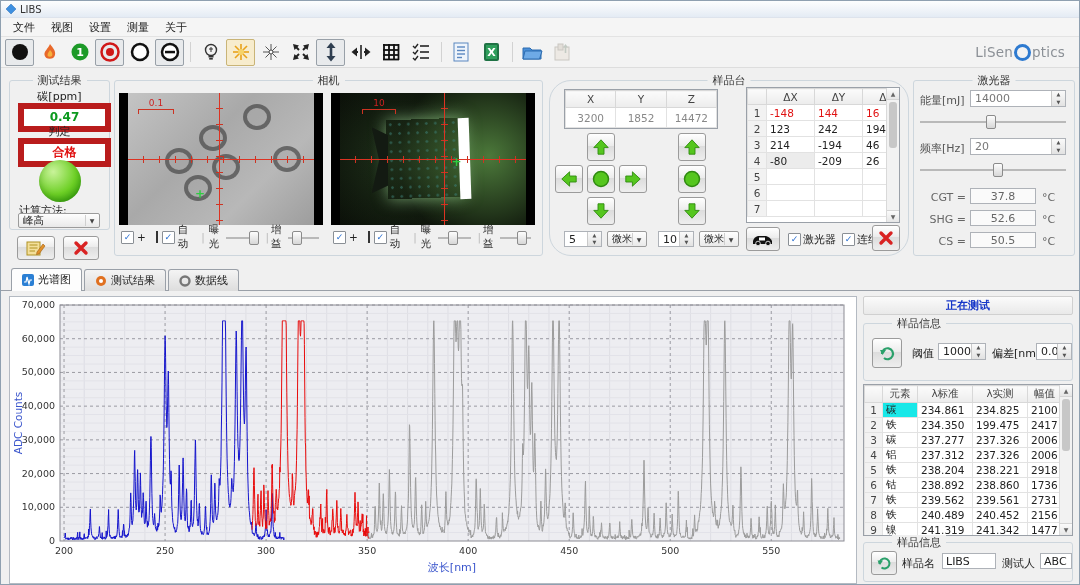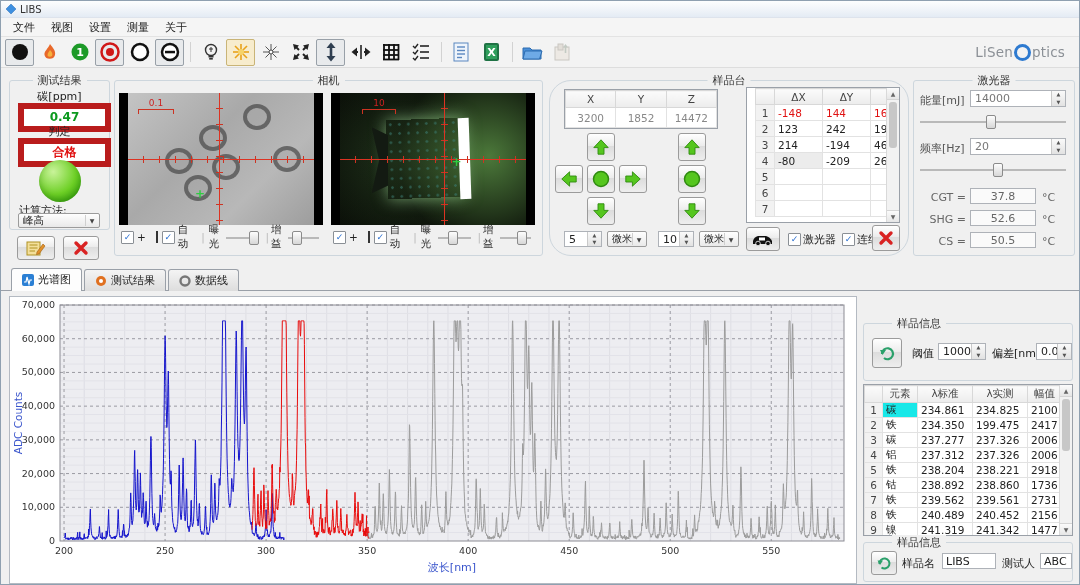--- a/index.html
+++ b/index.html
@@ -448,21 +448,21 @@
             <i>▲</i>
             <i>▼</i>
           </span>
         </div>
       <div class="selectbox" style="position:absolute;left:149px;top:150px;width:40px;height:16px;font-size:10px;">
           <span>微米</span>
           <span class="dd">▼</span>
         </div>
 
       <div class="tblwrap" style="left:196px;top:6px;width:152px;height:134px;">
-        <table class="grid" id="delta-table" style="width:164px;margin-left:8px;">
+        <table class="grid" id="delta-table" style="width:164px;">
             <tbody>
               <tr>
                 <th class="rownum" style="width:16px;height:13px;"></th>
                 <th>ΔX</th>
                 <th>ΔY</th>
                 <th>ΔZ</th>
               </tr>
               <tr>
                 <td class="rownum">1</td>
                 <td class="redcell " style="height:15px;">-148</td>
@@ -682,20 +682,21 @@
           <text x="45" y="11" font-size="9.5" fill="#333" text-anchor="end">70,000</text>
           <polyline fill="none" stroke="#1515cc" stroke-width="1" points="54.0,240.3 54.3,240.9 54.6,240.5 55.0,238.8 55.3,236.0 55.6,240.4 55.9,242.3 56.2,241.4 56.5,240.9 56.8,241.5 57.1,242.0 57.4,240.8 57.7,242.3 58.0,241.9 58.3,242.9 58.6,240.8 58.9,241.7 59.2,242.6 59.5,241.9 59.8,242.0 60.1,241.1 60.4,240.7 60.7,242.2 61.0,240.4 61.3,241.5 61.6,240.7 61.9,240.1 62.2,241.4 62.5,243.0 62.8,241.1 63.1,240.8 63.4,240.3 63.7,242.6 64.0,241.5 64.3,241.3 64.6,242.6 65.0,242.6 65.3,240.9 65.6,241.2 65.9,242.6 66.2,242.1 66.5,242.1 66.8,240.3 67.1,241.3 67.4,237.6 67.7,235.3 68.0,242.9 68.3,240.8 68.6,241.3 68.9,240.2 69.2,241.2 69.5,240.2 69.8,234.9 70.1,242.5 70.4,241.8 70.7,240.2 71.0,241.7 71.3,240.9 71.6,242.4 71.9,241.7 72.2,242.4 72.5,241.5 72.8,242.7 73.1,241.7 73.4,241.1 73.7,242.2 74.0,237.8 74.3,236.7 74.7,241.7 75.0,241.7 75.3,240.5 75.6,241.4 75.9,241.0 76.2,240.5 76.5,241.2 76.8,241.1 77.1,240.6 77.4,239.9 77.7,241.6 78.0,239.0 78.3,240.1 78.6,232.0 78.9,238.0 79.2,235.3 79.5,228.4 79.8,225.4 80.1,215.8 80.3,212.9 80.4,212.0 80.7,224.1 81.0,230.8 81.3,234.1 81.6,236.8 81.9,238.1 82.2,238.7 82.5,238.9 82.8,240.2 83.1,239.6 83.4,241.1 83.7,241.2 84.0,239.9 84.4,241.7 84.7,242.5 85.0,242.3 85.3,241.1 85.6,242.4 85.9,240.4 86.2,240.0 86.5,239.7 86.8,241.5 87.1,241.8 87.4,240.5 87.7,240.0 88.0,239.3 88.3,239.5 88.6,238.0 88.9,236.7 89.2,232.7 89.4,229.5 89.5,229.7 89.8,235.1 90.1,236.5 90.4,240.9 90.7,239.8 91.0,240.3 91.3,240.4 91.6,241.7 91.9,239.7 92.2,235.6 92.5,242.3 92.8,241.0 93.1,241.7 93.4,241.4 93.7,240.3 94.0,240.6 94.4,239.9 94.7,241.4 95.0,240.6 95.3,242.3 95.6,241.4 95.9,241.7 96.2,233.9 96.5,240.5 96.8,240.0 97.1,238.8 97.4,237.9 97.7,232.1 98.0,228.7 98.3,219.1 98.5,217.0 98.6,212.5 98.9,225.1 99.2,232.1 99.5,236.3 99.8,239.4 100.1,238.3 100.4,238.7 100.7,239.7 101.0,241.3 101.3,241.2 101.6,240.1 101.9,241.1 102.2,241.8 102.5,240.4 102.8,240.9 103.1,240.3 103.4,239.8 103.7,241.2 104.1,240.9 104.4,239.3 104.7,241.7 105.0,239.8 105.3,241.8 105.6,239.3 105.9,240.2 106.2,238.6 106.5,239.6 106.8,238.6 107.1,236.0 107.4,232.3 107.7,225.9 108.0,217.9 108.2,212.5 108.3,213.8 108.6,222.6 108.9,230.9 109.2,234.6 109.5,238.4 109.8,240.0 110.1,240.5 110.4,240.3 110.7,239.5 111.0,240.0 111.3,238.8 111.6,239.2 111.9,240.8 112.2,239.5 112.5,233.6 112.8,238.7 113.1,235.6 113.4,229.0 113.6,227.1 113.8,228.1 114.1,233.5 114.4,233.5 114.7,239.2 115.0,237.8 115.3,237.9 115.6,239.5 115.9,240.6 116.2,240.2 116.5,238.3 116.8,238.5 117.1,239.8 117.4,238.1 117.7,236.9 118.0,238.6 118.3,238.1 118.6,235.6 118.9,234.0 119.2,231.1 119.5,230.9 119.8,225.9 120.1,217.8 120.4,205.6 120.7,195.9 120.7,195.9 121.0,202.5 121.3,214.1 121.6,223.5 121.9,226.7 122.2,227.7 122.5,224.2 122.8,224.4 123.1,218.4 123.4,211.6 123.8,197.9 124.1,181.2 124.4,160.0 124.6,154.6 124.7,153.4 125.0,173.0 125.3,184.6 125.6,203.7 125.9,210.0 126.2,212.9 126.5,210.6 126.8,206.0 127.1,191.9 127.4,176.6 127.6,172.6 127.7,174.0 128.0,185.5 128.3,202.3 128.6,213.8 128.9,215.2 129.2,214.9 129.5,211.0 129.8,202.8 130.1,187.5 130.4,175.9 130.4,175.9 130.7,188.6 131.0,203.9 131.3,212.6 131.6,220.4 131.9,217.5 132.2,214.8 132.5,215.4 132.8,208.7 133.1,196.0 133.2,195.7 133.5,200.7 133.8,212.3 134.1,220.1 134.4,225.9 134.7,226.8 135.0,226.2 135.3,225.0 135.6,216.0 135.9,206.1 136.1,204.2 136.2,205.6 136.5,214.9 136.8,222.6 137.1,225.7 137.4,230.2 137.7,224.3 138.0,228.2 138.3,228.4 138.6,225.3 138.9,224.2 139.2,218.5 139.5,210.1 139.8,200.4 140.1,181.7 140.4,163.8 140.7,144.2 140.9,139.5 141.0,139.5 141.3,150.3 141.6,178.0 141.9,196.3 142.2,207.6 142.5,218.3 142.8,221.6 143.2,225.8 143.5,227.8 143.8,227.7 144.1,223.9 144.4,219.9 144.6,216.5 144.7,218.5 145.0,222.5 145.3,229.4 145.6,231.3 145.9,231.0 146.2,233.1 146.5,232.3 146.8,234.3 147.1,229.2 147.4,232.1 147.7,232.8 148.0,226.1 148.3,230.1 148.6,227.3 148.9,228.5 149.2,225.2 149.5,220.0 149.8,211.3 150.1,197.9 150.2,198.7 150.4,199.9 150.7,208.0 151.0,214.3 151.3,215.3 151.6,209.7 151.9,209.7 152.2,202.9 152.5,197.3 152.8,188.3 153.2,178.1 153.5,161.8 153.8,141.9 154.1,116.8 154.4,87.5 154.7,58.5 155.0,41.7 155.1,38.8 155.3,43.5 155.6,60.8 155.9,86.7 156.2,108.5 156.5,117.9 156.8,130.6 157.1,127.4 157.4,117.1 157.7,99.7 158.0,81.6 158.3,74.0 158.3,74.0 158.6,87.4 158.9,115.4 159.2,140.8 159.5,162.3 159.8,176.6 160.1,184.9 160.4,187.2 160.7,181.7 161.0,173.8 161.1,175.0 161.3,176.4 161.6,199.2 161.9,210.7 162.2,214.7 162.5,220.4 162.9,225.4 163.2,226.4 163.5,228.1 163.8,230.4 164.1,230.4 164.4,232.1 164.7,230.3 165.0,233.1 165.3,235.4 165.6,233.5 165.9,234.3 166.2,234.9 166.5,233.4 166.8,232.1 167.1,229.7 167.4,227.4 167.7,226.4 168.0,219.8 168.3,211.0 168.6,197.6 168.9,179.6 169.2,168.0 169.2,168.0 169.5,180.0 169.8,196.0 170.1,210.2 170.4,217.0 170.7,220.3 171.0,222.7 171.3,222.3 171.6,217.3 171.9,212.8 172.2,200.9 172.6,185.2 172.9,166.7 173.1,160.9 173.2,164.4 173.5,177.6 173.8,198.9 174.1,209.2 174.4,219.2 174.7,219.5 175.0,223.8 175.3,223.7 175.6,220.1 175.9,212.7 176.2,200.3 176.5,191.8 176.5,191.8 176.8,196.0 177.1,215.1 177.4,223.8 177.7,230.0 178.0,230.0 178.3,231.5 178.6,229.3 178.9,234.5 179.2,234.8 179.5,233.1 179.8,228.8 180.1,229.6 180.4,225.5 180.7,217.9 181.0,204.8 181.1,205.1 181.3,203.2 181.6,219.9 181.9,225.8 182.2,228.3 182.6,229.6 182.9,226.9 183.2,226.9 183.5,224.7 183.8,218.1 184.1,211.0 184.4,198.6 184.7,178.2 185.0,161.4 185.3,145.8 185.4,142.9 185.6,148.3 185.9,170.2 186.2,190.3 186.5,203.2 186.8,213.4 187.1,221.5 187.4,224.0 187.7,221.9 188.0,228.9 188.3,226.8 188.6,222.9 188.9,218.3 189.2,207.0 189.4,206.4 189.5,208.4 189.8,217.4 190.1,227.1 190.4,231.3 190.7,233.8 191.0,235.3 191.3,235.4 191.6,237.3 191.9,234.3 192.3,236.2 192.6,236.7 192.9,236.3 193.2,237.7 193.5,236.9 193.8,236.3 194.1,234.7 194.4,231.9 194.7,228.0 195.0,220.6 195.3,211.0 195.5,209.4 195.6,210.3 195.9,218.8 196.2,227.4 196.5,232.4 196.8,230.0 197.1,237.5 197.4,235.6 197.7,237.0 198.0,236.0 198.3,237.8 198.6,236.6 198.9,235.9 199.2,234.3 199.5,233.0 199.8,228.9 200.1,224.4 200.4,217.9 200.7,206.8 201.0,185.2 201.3,177.8 201.3,177.8 201.6,188.1 202.0,205.4 202.3,217.4 202.6,223.5 202.9,224.8 203.2,225.5 203.5,225.6 203.8,222.7 204.1,213.7 204.4,202.6 204.7,190.0 204.8,186.1 205.0,187.9 205.3,202.5 205.6,214.0 205.9,217.9 206.2,220.1 206.5,223.0 206.8,222.6 207.1,220.6 207.4,218.5 207.7,218.0 208.0,215.1 208.3,210.7 208.6,204.3 208.9,191.6 209.2,181.5 209.2,181.5 209.5,184.8 209.8,188.4 210.1,187.7 210.4,179.7 210.7,170.9 211.0,159.4 211.3,134.0 211.6,117.7 212.0,85.9 212.3,49.7 212.6,23.8 212.9,23.8 212.9,23.8 213.2,23.8 213.5,23.8 213.8,23.8 214.1,23.8 214.4,23.8 214.7,23.8 214.9,23.8 215.0,23.8 215.3,23.8 215.6,36.0 215.9,70.8 216.2,99.1 216.5,125.8 216.8,145.6 217.1,161.8 217.4,172.2 217.7,180.6 218.0,188.7 218.3,195.7 218.6,197.5 218.9,204.1 219.2,207.6 219.5,207.0 219.8,210.2 220.1,208.8 220.4,208.0 220.7,205.8 221.0,201.4 221.3,192.3 221.7,181.4 221.8,181.6 222.0,184.0 222.3,190.4 222.6,190.3 222.9,192.8 223.2,194.7 223.5,190.2 223.8,185.5 224.1,175.5 224.4,164.6 224.7,147.5 225.0,127.1 225.3,102.4 225.6,73.0 225.9,48.5 226.2,34.0 226.2,34.0 226.5,42.3 226.8,66.4 227.1,94.8 227.4,118.2 227.7,136.4 228.0,149.8 228.3,152.3 228.6,162.5 228.9,163.6 229.2,163.4 229.5,158.9 229.8,150.3 230.1,138.8 230.4,123.9 230.7,101.2 231.0,75.7 231.4,43.9 231.7,23.8 232.0,23.8 232.1,23.8 232.3,23.8 232.6,23.8 232.9,50.0 233.2,76.6 233.5,98.1 233.8,115.1 234.1,123.1 234.4,127.0 234.7,121.9 235.0,110.9 235.3,93.7 235.6,70.0 235.9,53.2 236.1,50.0 236.2,52.4 236.5,75.2 236.8,105.0 237.1,134.3 237.4,154.7 237.7,174.9 238.0,186.1 238.3,195.7 238.6,204.4 238.9,208.6 239.2,213.5 239.5,215.9 239.8,220.3 240.1,223.2 240.4,225.3 240.7,226.8 241.0,227.5 241.4,225.2 241.7,228.8 242.0,232.0 242.3,236.3 242.6,236.2 242.9,236.7 243.2,236.9 243.5,235.9 243.8,237.1 244.1,238.2 244.4,238.7 244.7,237.2 245.0,236.0 245.3,235.9 245.6,230.8 245.9,226.4 246.0,226.5 246.2,227.2 246.5,234.6 246.8,237.9 247.1,239.8 247.4,240.0 247.7,237.3 248.0,237.9 248.3,241.6 248.6,239.9 248.9,242.1 249.2,239.9 249.5,240.6 249.8,242.4 250.1,239.6 250.4,240.1 250.7,239.8 251.1,240.2 251.4,242.5 251.7,241.6 252.0,240.6 252.3,240.9 252.6,242.1 252.9,239.1 253.2,240.3 253.5,239.4 253.8,238.6 254.1,238.9 254.4,239.7 254.7,236.6 255.0,235.0 255.3,232.1 255.6,228.4 255.9,219.5 256.1,212.9 256.2,214.4 256.5,224.1 256.8,232.8 257.1,233.9 257.4,232.7 257.7,237.6 258.0,237.5 258.3,239.9 258.6,238.9 258.9,237.7 259.2,240.0 259.5,237.3 259.8,236.8 260.1,236.5 260.4,234.7 260.8,235.1 261.1,231.2 261.4,224.5 261.7,215.0 262.0,199.7 262.2,197.3 262.3,196.4 262.6,211.1 262.9,222.7 263.2,229.4 263.5,232.2 263.8,234.5 264.1,238.6 264.4,239.4 264.7,238.2 265.0,240.4 265.3,235.4 265.6,239.1 265.9,240.9 266.2,241.7 266.5,240.9 266.8,239.6 267.1,242.0 267.4,240.9 267.7,242.0 268.0,241.2 268.3,240.8 268.6,239.9 268.9,241.3 269.2,239.7 269.5,241.3 269.8,235.4 270.1,240.9 270.4,240.0 270.8,240.3 271.1,242.3 271.4,241.5 271.7,240.1 272.0,241.0 272.3,240.3 272.6,241.3 272.9,240.4 273.2,240.4 273.5,241.9 273.8,243.0 274.1,240.6"></polyline>
           <polyline fill="none" stroke="#e80c0c" stroke-width="1" points="242.0,232.7 242.3,228.6 242.6,223.4 242.9,217.5 243.2,207.3 243.5,188.5 243.8,173.4 244.0,170.7 244.1,171.8 244.4,188.3 244.7,202.4 245.0,212.9 245.3,223.6 245.6,224.1 245.9,228.5 246.2,227.7 246.5,227.8 246.8,227.8 247.1,226.8 247.4,220.3 247.7,203.3 248.0,197.2 248.0,197.2 248.3,212.6 248.6,217.7 248.9,227.7 249.2,224.6 249.5,226.5 249.8,229.3 250.1,219.2 250.4,213.4 250.7,200.9 251.1,193.7 251.1,193.7 251.4,207.3 251.7,217.0 252.0,221.6 252.3,225.6 252.6,229.5 252.9,221.7 253.2,221.7 253.5,212.8 253.8,187.9 254.1,193.3 254.1,193.7 254.4,205.6 254.7,212.5 255.0,220.2 255.3,224.3 255.6,231.7 255.9,223.8 256.2,227.4 256.5,229.0 256.8,231.5 257.1,222.5 257.4,209.5 257.7,209.1 258.0,193.6 258.1,201.7 258.3,204.2 258.6,213.3 258.9,218.4 259.2,228.2 259.5,224.1 259.8,224.4 260.1,224.9 260.4,221.6 260.8,224.1 261.1,216.7 261.4,205.3 261.7,191.9 262.0,168.3 262.2,171.1 262.3,167.2 262.6,187.4 262.9,198.9 263.2,209.1 263.5,212.8 263.8,216.4 264.1,214.1 264.4,225.4 264.7,220.7 265.0,223.7 265.3,207.8 265.6,205.6 265.9,198.9 266.2,192.3 266.2,192.3 266.5,196.2 266.8,201.9 267.1,212.1 267.4,210.6 267.7,212.9 268.0,209.8 268.3,206.7 268.6,201.6 268.9,201.5 269.2,193.1 269.5,191.5 269.8,170.2 270.1,175.1 270.4,162.0 270.8,149.0 271.1,136.4 271.4,112.3 271.7,81.0 272.0,50.3 272.3,23.8 272.6,23.8 272.9,23.8 272.9,23.8 273.2,23.8 273.5,23.8 273.8,23.8 274.1,23.8 274.4,23.8 274.7,23.8 275.0,23.8 275.3,23.8 275.5,23.8 275.6,23.8 275.9,23.8 276.2,28.1 276.5,65.8 276.8,95.2 277.1,118.2 277.4,139.7 277.7,153.5 278.0,170.0 278.3,180.5 278.6,185.2 278.9,190.9 279.2,196.3 279.5,199.9 279.8,200.5 280.1,204.4 280.5,206.3 280.8,208.4 281.1,208.1 281.4,205.4 281.7,201.8 282.0,195.0 282.3,176.5 282.4,182.1 282.6,179.8 282.9,191.4 283.2,203.5 283.5,203.7 283.8,208.2 284.1,205.1 284.4,198.5 284.7,196.8 285.0,193.1 285.3,193.1 285.6,188.3 285.9,184.4 286.2,175.2 286.5,163.4 286.8,147.1 287.1,132.5 287.4,109.5 287.7,75.1 288.0,43.9 288.3,23.8 288.6,23.8 288.8,23.8 288.9,23.8 289.2,23.8 289.5,23.8 289.8,23.8 290.2,36.8 290.5,39.2 290.8,34.3 291.1,23.8 291.4,23.8 291.7,23.8 292.0,23.8 292.1,23.8 292.3,23.8 292.6,23.8 292.9,23.8 293.2,23.8 293.5,23.8 293.8,23.8 294.1,26.3 294.1,26.3 294.4,47.4 294.7,85.0 295.0,120.3 295.3,145.2 295.6,149.0 295.9,173.0 296.2,180.3 296.5,193.0 296.8,194.2 297.1,202.5 297.4,206.1 297.7,201.5 298.0,202.2 298.3,192.6 298.5,197.2 298.6,193.5 298.9,207.8 299.2,198.9 299.5,221.5 299.8,220.5 300.2,221.9 300.5,224.5 300.8,225.2 301.1,227.6 301.4,223.8 301.7,225.6 302.0,218.1 302.3,217.8 302.6,211.5 302.6,211.5 302.9,211.9 303.2,226.7 303.5,229.1 303.8,232.6 304.1,229.8 304.4,237.6 304.7,234.0 305.0,237.2 305.3,235.0 305.6,234.4 305.9,235.8 306.2,240.3 306.5,236.8 306.8,235.3 307.1,240.2 307.4,234.9 307.7,238.3 308.0,235.6 308.3,234.9 308.6,237.6 308.9,235.3 309.2,230.7 309.5,229.5 309.9,220.6 310.2,221.6 310.5,214.1 310.7,208.4 310.8,207.0 311.1,220.0 311.4,222.9 311.7,234.8 312.0,233.1 312.3,232.9 312.6,221.5 312.9,236.1 313.2,236.1 313.5,232.4 313.8,232.5 314.1,232.6 314.4,236.0 314.7,236.0 315.0,234.0 315.3,220.2 315.6,225.9 315.9,225.2 316.2,213.9 316.5,196.7 316.7,197.0 316.8,192.4 317.1,207.3 317.4,222.1 317.7,228.0 318.0,231.7 318.3,235.3 318.6,230.8 318.9,236.7 319.2,234.1 319.6,230.3 319.9,234.8 320.2,238.1 320.5,236.7 320.8,233.8 321.1,233.7 321.4,233.8 321.7,234.4 322.0,223.1 322.3,223.2 322.6,212.5 322.8,211.8 322.9,213.9 323.2,218.4 323.5,230.6 323.8,233.8 324.1,236.2 324.4,234.6 324.7,230.5 325.0,235.4 325.3,231.0 325.6,228.7 325.9,226.9 326.2,220.9 326.5,212.9 326.8,203.4 326.8,203.5 327.1,210.6 327.4,225.4 327.7,230.6 328.0,229.1 328.3,235.0 328.6,235.3 328.9,236.1 329.2,236.3 329.6,233.9 329.9,233.7 330.2,225.8 330.5,220.6 330.8,211.5 330.9,216.0 331.1,218.0 331.4,223.5 331.7,233.8 332.0,232.7 332.3,236.0 332.6,235.4 332.9,234.0 333.2,232.9 333.5,237.1 333.8,236.7 334.1,237.6 334.4,236.4 334.7,238.1 335.0,236.4 335.3,238.8 335.6,233.9 335.9,234.0 336.2,230.9 336.5,226.3 336.8,218.2 336.9,217.4 337.1,223.8 337.4,230.8 337.7,230.8 338.0,231.4 338.3,233.9 338.6,237.7 338.9,235.6 339.3,234.6 339.6,236.2 339.9,236.1 340.2,233.3 340.5,233.2 340.8,233.1 341.1,239.0 341.4,237.8 341.7,239.2 342.0,236.8 342.3,238.5 342.6,232.4 342.9,235.7 343.2,235.9 343.5,233.4 343.8,230.4 344.1,224.7 344.4,216.8 344.7,205.5 345.0,195.3 345.0,195.3 345.3,205.5 345.6,215.3 345.9,222.2 346.2,228.2 346.5,226.8 346.8,227.2 347.1,228.8 347.4,220.1 347.7,215.2 348.0,204.9 348.0,204.9 348.3,211.0 348.6,226.3 349.0,225.8 349.3,234.4 349.6,233.7 349.9,233.1 350.2,223.5 350.5,234.2 350.8,230.0 351.1,229.0 351.4,227.6 351.7,225.1 352.0,218.4 352.1,216.8 352.3,217.4 352.6,226.0 352.9,217.3 353.2,235.0 353.5,232.4 353.8,239.0 354.1,236.2 354.4,237.3 354.7,233.9 355.0,238.6 355.3,231.3 355.6,239.3 355.9,232.2 356.2,235.6 356.5,218.7 356.8,239.1 357.1,237.3 357.4,239.2 357.7,235.0 358.0,230.0 358.3,241.4 358.6,236.6 359.0,234.5"></polyline>
           <polyline fill="none" stroke="#9c9c9c" stroke-width="1" points="358.1,239.7 358.4,236.1 358.8,239.4 359.1,240.5 359.4,241.7 359.7,240.7 360.0,241.4 360.3,241.6 360.6,240.7 360.9,239.8 361.2,238.8 361.5,236.2 361.8,240.5 362.1,238.3 362.4,240.8 362.7,240.4 363.0,237.6 363.3,238.2 363.6,237.0 363.9,237.2 364.2,234.7 364.5,227.5 364.8,213.0 365.1,211.0 365.2,209.3 365.4,212.1 365.7,223.0 366.0,230.1 366.3,232.4 366.6,233.2 366.9,234.4 367.2,234.4 367.5,232.1 367.8,231.7 368.1,225.2 368.4,219.0 368.8,207.4 369.1,191.2 369.3,186.0 369.4,188.7 369.7,201.0 370.0,216.6 370.3,225.2 370.6,227.7 370.9,223.6 371.2,231.1 371.5,233.5 371.8,232.2 372.1,229.7 372.4,224.5 372.7,215.1 373.0,203.5 373.3,196.7 373.3,196.7 373.6,203.9 373.9,215.5 374.2,226.2 374.5,229.5 374.8,232.1 375.1,233.7 375.4,234.2 375.7,236.1 376.0,234.3 376.3,236.9 376.6,236.5 376.9,234.2 377.2,231.2 377.5,229.6 377.8,227.3 378.1,223.9 378.5,215.0 378.8,200.6 379.1,184.1 379.4,172.5 379.4,172.7 379.7,183.8 380.0,202.6 380.3,214.6 380.6,224.4 380.9,228.3 381.2,232.1 381.5,232.5 381.8,234.2 382.1,236.7 382.4,235.2 382.7,237.4 383.0,236.5 383.3,235.8 383.6,234.3 383.9,232.8 384.2,229.2 384.5,224.1 384.8,216.0 385.1,202.0 385.4,194.9 385.4,194.9 385.7,198.9 386.0,218.4 386.3,225.1 386.6,230.2 386.9,235.1 387.2,236.7 387.5,236.3 387.8,237.1 388.2,236.8 388.5,238.4 388.8,236.9 389.1,237.9 389.4,239.3 389.7,232.3 390.0,236.7 390.3,235.0 390.6,232.5 390.9,224.3 391.2,215.6 391.5,208.7 391.5,208.7 391.8,216.8 392.1,225.1 392.4,231.0 392.7,234.2 393.0,234.5 393.3,236.6 393.6,235.8 393.9,236.7 394.2,236.3 394.5,235.2 394.8,236.0 395.1,237.0 395.4,234.7 395.7,233.9 396.0,233.7 396.3,231.6 396.6,231.7 396.9,229.2 397.2,227.1 397.5,222.8 397.8,213.0 398.2,206.6 398.5,196.9 398.8,178.2 399.1,155.3 399.4,127.7 399.6,128.6 399.7,129.6 400.0,146.6 400.3,171.4 400.6,190.6 400.9,202.8 401.2,213.3 401.5,220.4 401.8,222.2 402.1,226.9 402.4,227.7 402.7,230.2 403.0,229.4 403.3,229.6 403.6,230.5 403.9,227.7 404.2,226.9 404.5,222.3 404.8,214.0 405.1,199.6 405.4,183.9 405.6,180.7 405.7,180.5 406.0,193.6 406.3,209.8 406.6,219.5 406.9,225.8 407.2,230.2 407.5,233.5 407.9,231.4 408.2,236.1 408.5,235.8 408.8,236.3 409.1,235.3 409.4,238.1 409.7,237.4 410.0,235.8 410.3,236.8 410.6,235.2 410.9,229.6 411.2,221.0 411.5,212.3 411.7,207.8 411.8,210.4 412.1,217.7 412.4,227.9 412.7,231.1 413.0,236.7 413.3,235.3 413.6,236.3 413.9,234.1 414.2,233.3 414.5,230.6 414.8,227.1 415.1,224.3 415.4,215.0 415.7,204.3 415.7,204.5 416.0,215.0 416.3,221.8 416.6,227.5 416.9,229.3 417.2,229.7 417.6,227.9 417.9,226.6 418.2,226.5 418.5,224.6 418.8,224.3 419.1,222.7 419.4,220.4 419.7,216.1 420.0,213.0 420.3,210.3 420.6,206.2 420.9,199.4 421.2,190.5 421.5,182.1 421.8,166.9 422.1,152.0 422.4,132.6 422.7,104.5 423.0,74.6 423.3,46.1 423.6,25.8 423.8,23.8 423.9,23.8 424.2,37.8 424.5,66.6 424.8,96.3 425.1,123.3 425.4,147.1 425.7,158.0 426.0,177.0 426.3,188.5 426.6,198.0 426.9,202.1 427.2,208.4 427.6,211.9 427.9,217.4 428.2,219.6 428.5,221.0 428.8,225.4 429.1,225.4 429.4,227.1 429.7,229.8 430.0,228.9 430.3,230.3 430.6,232.6 430.9,232.4 431.2,233.3 431.5,233.9 431.8,235.4 432.1,230.1 432.4,234.9 432.7,233.5 433.0,233.4 433.3,233.0 433.6,232.9 433.9,233.0 434.2,235.9 434.5,233.4 434.8,228.5 435.1,222.3 435.4,212.3 435.7,198.5 435.9,194.6 436.0,196.7 436.3,208.1 436.6,217.6 436.9,222.9 437.3,223.9 437.6,226.7 437.9,228.2 438.2,225.6 438.5,226.9 438.8,225.7 439.1,222.7 439.4,223.9 439.7,221.0 440.0,219.2 440.3,213.1 440.6,208.8 440.9,205.6 441.2,199.2 441.5,192.8 441.8,186.9 442.1,175.5 442.4,162.5 442.7,148.5 443.0,127.8 443.3,102.1 443.6,73.8 443.9,39.6 444.2,23.8 444.5,23.8 444.6,23.8 444.8,23.8 445.1,23.8 445.4,23.8 445.7,36.2 446.0,44.8 446.3,41.2 446.6,29.7 447.0,23.8 447.3,23.8 447.3,23.8 447.6,23.8 447.9,34.8 448.2,50.1 448.5,53.8 448.8,50.0 449.1,35.5 449.4,23.8 449.7,23.8 450.0,23.8 450.1,23.8 450.3,23.8 450.6,23.8 450.9,32.5 451.2,60.2 451.5,81.7 451.8,88.6 452.1,87.7 452.4,87.4 452.5,87.3 452.7,101.2 453.0,130.1 453.3,153.6 453.6,172.0 453.9,185.0 454.2,194.7 454.5,201.9 454.8,213.2 455.1,216.7 455.4,217.9 455.7,221.3 456.0,224.1 456.3,224.6 456.6,225.4 457.0,229.0 457.3,229.8 457.6,231.8 457.9,231.0 458.2,232.6 458.5,233.5 458.8,235.2 459.1,232.7 459.4,233.1 459.7,234.4 460.0,234.6 460.3,238.0 460.6,233.3 460.9,238.7 461.2,241.0 461.5,238.8 461.8,239.5 462.1,239.3 462.4,238.2 462.7,240.0 463.0,238.2 463.3,236.9 463.6,237.4 463.9,236.0 464.2,233.9 464.5,232.4 464.8,230.9 465.1,225.5 465.4,215.9 465.7,201.8 466.0,183.7 466.2,181.8 466.3,182.3 466.7,195.0 467.0,210.8 467.3,215.5 467.6,221.9 467.9,230.9 468.2,232.3 468.5,230.2 468.8,229.7 469.1,228.8 469.4,223.7 469.7,212.7 470.0,201.5 470.3,191.5 470.3,191.5 470.6,201.8 470.9,214.6 471.2,224.1 471.5,228.6 471.8,231.2 472.1,234.6 472.4,233.3 472.7,233.2 473.0,232.2 473.3,230.9 473.6,226.7 473.9,220.0 474.2,207.2 474.3,208.4 474.5,211.5 474.8,221.4 475.1,228.7 475.4,234.4 475.7,236.3 476.0,236.7 476.4,236.8 476.7,238.6 477.0,238.1 477.3,238.2 477.6,240.1 477.9,241.6 478.2,240.1 478.5,240.1 478.8,241.6 479.1,239.2 479.4,242.1 479.7,239.8 480.0,239.9 480.3,241.7 480.6,240.9 480.9,240.1 481.2,242.2 481.5,240.1 481.8,241.6 482.1,240.6 482.4,239.7 482.7,241.2 483.0,241.6 483.3,241.8 483.6,239.2 483.9,238.6 484.2,239.1 484.5,241.1 484.8,239.4 485.1,238.9 485.4,235.4 485.7,235.2 486.0,227.4 486.4,221.0 486.5,220.5 486.7,220.6 487.0,230.6 487.3,235.7 487.6,237.3 487.9,239.0 488.2,239.8 488.5,236.0 488.8,239.9 489.1,238.9 489.4,239.7 489.7,241.2 490.0,240.0 490.3,239.0 490.6,237.8 490.9,239.5 491.2,238.3 491.5,235.9 491.8,234.0 492.1,231.5 492.4,215.7 492.5,224.1 492.7,221.9 493.0,228.9 493.3,231.6 493.6,233.2 493.9,234.5 494.2,232.6 494.5,232.3 494.8,232.8 495.1,233.1 495.4,233.6 495.7,230.6 496.1,231.9 496.4,229.6 496.7,229.6 497.0,226.7 497.3,226.8 497.6,223.9 497.9,224.7 498.2,220.2 498.5,218.1 498.8,216.1 499.1,209.3 499.4,205.6 499.7,199.7 500.0,190.4 500.3,182.3 500.6,168.9 500.9,153.2 501.2,129.9 501.5,104.2 501.8,75.2 502.1,46.5 502.4,26.6 502.6,23.8 502.7,23.8 503.0,37.4 503.3,64.2 503.6,96.5 503.9,123.8 504.2,146.1 504.5,163.8 504.8,178.8 505.1,186.8 505.4,193.2 505.8,200.7 506.1,203.8 506.4,209.4 506.7,210.3 507.0,214.8 507.3,217.2 507.6,213.9 507.9,219.7 508.2,219.4 508.5,222.3 508.8,220.3 509.1,219.5 509.4,219.3 509.7,219.6 510.0,214.9 510.3,214.6 510.6,211.1 510.9,211.1 511.2,208.9 511.5,201.9 511.8,194.1 512.1,181.8 512.4,161.3 512.7,146.5 512.7,150.8 513.0,153.4 513.3,158.0 513.6,153.9 513.9,145.9 514.2,126.5 514.5,104.6 514.8,76.9 515.1,43.0 515.4,23.8 515.8,23.8 515.8,23.8 516.1,23.8 516.4,32.7 516.7,56.9 517.0,76.5 517.3,89.7 517.6,91.7 517.9,82.6 518.2,71.0 518.5,52.4 518.8,48.7 518.8,48.7 519.1,59.6 519.4,87.0 519.7,112.5 520.0,129.6 520.3,137.6 520.6,137.0 520.9,128.3 521.2,112.6 521.5,92.2 521.8,85.5 521.8,85.5 522.1,98.1 522.4,123.2 522.7,142.0 523.0,163.6 523.3,173.4 523.6,175.1 523.9,169.9 524.2,159.5 524.5,143.5 524.8,136.3 524.8,136.3 525.1,149.5 525.5,170.4 525.8,188.8 526.1,205.5 526.4,213.2 526.7,220.2 527.0,223.7 527.3,226.6 527.6,228.1 527.9,229.9 528.2,229.0 528.5,228.3 528.8,231.2 529.1,232.3 529.4,233.2 529.7,231.1 530.0,228.7 530.3,222.1 530.6,211.9 530.9,204.1 530.9,204.1 531.2,212.9 531.5,224.3 531.8,227.8 532.1,234.0 532.4,234.4 532.7,232.9 533.0,227.8 533.3,229.2 533.6,227.1 533.9,225.4 534.2,220.8 534.5,217.1 534.8,206.3 535.2,188.8 535.5,173.6 535.6,171.9 535.8,177.0 536.1,194.3 536.4,205.8 536.7,214.4 537.0,218.0 537.3,219.9 537.6,221.8 537.9,221.7 538.2,219.5 538.5,219.2 538.8,215.1 539.1,208.6 539.4,205.1 539.7,201.3 540.0,196.5 540.3,186.9 540.6,177.9 540.9,166.9 541.2,151.3 541.5,131.8 541.8,104.6 542.1,75.3 542.4,45.1 542.7,23.8 543.0,23.8 543.0,23.8 543.3,23.8 543.6,41.3 543.9,70.6 544.2,96.9 544.5,117.8 544.8,137.2 545.2,148.5 545.5,155.6 545.8,159.3 546.1,161.6 546.4,162.6 546.7,156.0 547.0,148.1 547.3,136.9 547.6,117.6 547.9,96.6 548.2,68.7 548.5,42.5 548.8,23.8 549.1,23.8 549.1,23.8 549.4,23.8 549.7,47.2 550.0,77.2 550.3,107.2 550.6,130.8 550.9,150.7 551.2,167.9 551.5,179.4 551.8,190.1 552.1,196.5 552.4,200.9 552.7,205.9 553.0,211.3 553.3,216.1 553.6,220.0 553.9,220.2 554.2,220.5 554.5,218.8 554.9,210.6 555.2,205.9 555.2,205.9 555.5,214.6 555.8,221.4 556.1,225.6 556.4,230.9 556.7,231.3 557.0,230.8 557.3,233.9 557.6,233.8 557.9,234.1 558.2,233.9 558.5,234.5 558.8,237.2 559.1,235.8 559.4,239.1 559.7,240.5 560.0,241.3 560.3,240.8 560.6,239.6 560.9,239.4 561.2,239.5 561.5,239.5 561.8,236.9 562.1,236.0 562.4,232.2 562.7,229.2 563.0,218.0 563.2,215.8 563.3,217.1 563.6,224.0 563.9,231.4 564.2,235.1 564.6,236.7 564.9,240.3 565.2,239.7 565.5,238.9 565.8,239.3 566.1,237.0 566.4,241.1 566.7,239.6 567.0,241.4 567.3,240.5 567.6,241.4 567.9,241.2 568.2,242.0 568.5,239.8 568.8,238.1 569.1,240.3 569.4,241.8 569.7,240.4 570.0,240.0 570.3,240.5 570.6,240.6 570.9,238.7 571.2,240.3 571.5,238.5 571.8,237.5 572.1,231.6 572.4,237.2 572.7,238.5 573.0,238.2 573.3,234.1 573.6,232.2 573.9,229.9 574.2,225.8 574.6,217.5 574.9,203.4 575.2,190.3 575.4,185.3 575.5,184.0 575.8,200.3 576.1,213.0 576.4,223.8 576.7,229.8 577.0,233.0 577.3,233.9 577.6,235.2 577.9,235.6 578.2,232.6 578.5,232.0 578.8,229.8 579.1,213.9 579.4,209.3 579.4,209.3 579.7,222.2 580.0,227.8 580.3,231.9 580.6,235.2 580.9,238.5 581.2,238.8 581.5,237.0 581.8,239.1 582.1,238.0 582.4,236.2 582.7,234.2 583.0,227.7 583.3,219.4 583.4,221.7 583.6,222.5 583.9,231.7 584.3,235.5 584.6,237.3 584.9,239.5 585.2,240.2 585.5,238.1 585.8,240.1 586.1,238.8 586.4,239.6 586.7,239.1 587.0,241.7 587.3,241.9 587.6,241.3 587.9,242.3 588.2,240.1 588.5,240.0 588.8,240.9 589.1,239.0 589.4,239.6 589.7,235.4 590.0,239.9 590.3,239.7 590.6,233.5 590.9,234.4 591.2,230.5 591.5,225.8 591.5,225.8 591.8,230.1 592.1,236.8 592.4,237.4 592.7,237.8 593.0,240.4 593.3,240.5 593.6,240.0 594.0,239.4 594.3,241.2 594.6,240.2 594.9,241.7 595.2,241.3 595.5,239.8 595.8,239.3 596.1,240.5 596.4,240.5 596.7,241.4 597.0,240.6 597.3,242.3 597.6,239.2 597.9,239.4 598.2,240.7 598.5,239.5 598.8,238.1 599.1,234.9 599.4,230.5 599.6,227.1 599.7,226.0 600.0,226.8 600.3,236.9 600.6,237.6 600.9,239.1 601.2,240.7 601.5,239.2 601.8,241.3 602.1,240.2 602.4,239.7 602.7,241.8 603.0,239.6 603.3,239.8 603.6,240.2 604.0,240.5 604.3,241.0 604.6,242.0 604.9,241.5 605.2,237.5 605.5,242.3 605.8,241.0 606.1,240.0 606.4,240.3 606.7,240.6 607.0,239.4 607.3,240.1 607.6,240.7 607.9,238.6 608.2,240.7 608.5,239.2 608.8,238.9 609.1,235.4 609.4,231.9 609.7,224.6 609.7,224.7 610.0,231.0 610.3,234.3 610.6,239.1 610.9,238.1 611.2,240.9 611.5,238.8 611.8,240.4 612.1,239.6 612.4,242.1 612.7,240.3 613.0,239.5 613.3,239.4 613.7,241.0 614.0,240.8 614.3,241.4 614.6,238.0 614.9,239.5 615.2,240.3 615.5,242.7 615.8,239.9 616.1,241.6 616.4,239.4 616.7,242.3 617.0,241.6 617.3,240.5 617.6,240.1 617.9,242.0 618.2,241.6 618.5,240.6 618.8,242.0 619.1,233.1 619.4,236.0 619.7,239.4 620.0,238.9 620.3,240.2 620.6,240.0 620.9,236.4 621.2,232.5 621.5,226.2 621.8,222.4 621.8,222.4 622.1,227.2 622.4,231.9 622.7,237.3 623.0,238.4 623.4,239.8 623.7,239.0 624.0,241.2 624.3,239.5 624.6,239.3 624.9,240.9 625.2,241.5 625.5,239.1 625.8,239.1 626.1,241.8 626.4,241.9 626.7,241.7 627.0,239.7 627.3,239.2 627.6,239.5 627.9,240.3 628.2,239.7 628.5,239.4 628.8,238.7 629.1,239.3 629.4,238.5 629.7,238.5 630.0,236.8 630.3,236.5 630.6,238.5 630.9,237.5 631.2,234.5 631.5,234.2 631.8,226.3 632.1,229.0 632.4,224.8 632.7,220.5 633.0,210.6 633.4,194.1 633.7,176.1 634.0,163.2 634.0,163.2 634.3,173.7 634.6,195.0 634.9,207.4 635.2,217.9 635.5,224.0 635.8,228.4 636.1,230.3 636.4,232.0 636.7,231.7 637.0,230.0 637.3,226.2 637.6,221.1 637.9,211.8 638.0,210.7 638.2,212.6 638.5,220.4 638.8,230.1 639.1,235.3 639.4,235.3 639.7,235.7 640.0,236.5 640.3,237.5 640.6,237.5 640.9,240.4 641.2,239.1 641.5,240.0 641.8,238.2 642.1,236.9 642.4,236.9 642.7,238.1 643.1,235.5 643.4,232.7 643.7,226.0 644.0,218.8 644.1,216.2 644.3,220.4 644.6,228.4 644.9,234.2 645.2,237.5 645.5,239.4 645.8,240.2 646.1,239.3 646.4,241.1 646.7,239.9 647.0,238.7 647.3,241.1 647.6,237.5 647.9,241.3 648.2,240.2 648.5,238.7 648.8,237.3 649.1,238.3 649.4,234.5 649.7,228.2 650.0,223.5 650.1,221.0 650.3,224.0 650.6,231.3 650.9,234.4 651.2,238.0 651.5,238.8 651.8,239.0 652.1,238.9 652.4,240.8 652.8,238.1 653.1,239.9 653.4,239.3 653.7,239.0 654.0,236.0 654.3,236.7 654.6,235.9 654.9,234.8 655.2,232.0 655.5,228.0 655.8,215.4 656.1,205.9 656.2,205.8 656.4,208.6 656.7,220.5 657.0,228.0 657.3,232.3 657.6,235.0 657.9,237.1 658.2,236.7 658.5,237.1 658.8,237.6 659.1,240.1 659.4,239.6 659.7,238.9 660.0,237.8 660.3,239.5 660.6,238.2 660.9,238.0 661.2,235.8 661.5,234.1 661.8,226.8 662.1,220.6 662.2,217.0 662.4,222.8 662.8,230.6 663.1,235.1 663.4,237.8 663.7,236.8 664.0,237.0 664.3,240.1 664.6,238.2 664.9,238.9 665.2,238.2 665.5,239.0 665.8,237.6 666.1,237.7 666.4,237.8 666.7,236.4 667.0,232.7 667.3,229.4 667.6,221.7 667.9,208.3 668.2,194.8 668.3,194.2 668.5,198.4 668.8,212.3 669.1,223.2 669.4,230.7 669.7,235.2 670.0,236.8 670.3,236.0 670.6,238.5 670.9,239.1 671.2,240.2 671.5,240.5 671.8,241.0 672.1,240.6 672.5,239.4 672.8,239.4 673.1,238.8 673.4,240.4 673.7,239.6 674.0,240.2 674.3,240.5 674.6,240.0 674.9,239.4 675.2,239.8 675.5,237.9 675.8,232.8 676.1,229.6 676.4,223.1 676.4,223.1 676.7,229.0 677.0,235.0 677.3,230.3 677.6,239.2 677.9,241.0 678.2,240.9 678.5,240.8 678.8,241.1 679.1,242.1 679.4,240.7 679.7,241.7 680.0,242.0 680.3,242.0 680.6,241.2 680.9,241.7 681.2,240.1 681.5,240.8 681.8,241.9 682.2,237.8 682.5,238.5 682.8,231.6 683.1,239.3 683.4,238.9 683.7,235.9 684.0,230.8 684.3,224.3 684.5,220.0 684.6,217.9 684.9,225.7 685.2,231.1 685.5,233.7 685.8,234.6 686.1,232.0 686.4,233.8 686.7,233.4 687.0,234.3 687.3,232.4 687.6,232.9 687.9,227.0 688.2,224.7 688.5,223.7 688.8,224.6 689.1,221.3 689.4,219.7 689.7,215.6 690.0,213.8 690.3,212.8 690.6,207.3 690.9,203.8 691.2,196.6 691.5,192.2 691.8,181.4 692.2,171.9 692.5,160.7 692.8,141.4 693.1,121.0 693.4,93.0 693.7,61.5 694.0,30.1 694.3,23.8 694.6,23.8 694.6,23.8 694.9,23.8 695.2,23.8 695.5,26.4 695.8,38.4 696.1,48.0 696.4,47.9 696.7,37.9 697.0,23.8 697.3,23.8 697.6,23.8 697.8,23.8 697.9,23.8 698.2,23.8 698.5,40.1 698.8,71.6 699.1,102.5 699.4,127.6 699.7,147.0 700.0,162.1 700.3,176.0 700.6,186.9 700.9,193.0 701.2,198.8 701.5,203.5 701.9,208.2 702.2,210.4 702.5,216.1 702.8,215.4 703.1,216.4 703.4,219.8 703.7,218.9 704.0,215.9 704.3,212.0 704.6,204.2 704.7,206.1 704.9,207.7 705.2,216.4 705.5,220.3 705.8,225.3 706.1,227.5 706.4,228.2 706.7,227.3 707.0,222.8 707.3,228.5 707.6,223.4 707.9,227.1 708.2,231.3 708.5,228.5 708.8,228.4 709.1,227.7 709.4,228.2 709.7,224.0 710.0,221.4 710.3,221.7 710.6,216.6 710.9,214.6 711.2,211.2 711.6,207.2 711.9,199.6 712.2,190.3 712.5,182.0 712.8,169.4 713.1,152.8 713.4,131.0 713.7,104.4 714.0,75.2 714.3,46.8 714.6,24.6 714.8,23.8 714.9,23.8 715.2,36.9 715.5,66.6 715.8,94.1 716.1,121.4 716.4,146.6 716.7,163.6 717.0,178.6 717.3,187.7 717.6,197.2 717.9,204.8 718.2,207.7 718.5,212.8 718.8,216.2 719.1,220.1 719.4,223.4 719.7,224.8 720.0,225.1 720.3,225.2 720.6,226.7 720.9,228.0 721.2,228.5 721.6,226.9 721.9,227.0 722.2,221.8 722.5,217.8 722.8,208.3 722.9,208.0 723.1,210.6 723.4,222.4 723.7,228.7 724.0,231.7 724.3,233.9 724.6,233.7 724.9,233.2 725.2,237.8 725.5,238.4 725.8,240.4 726.1,239.0 726.4,238.4 726.7,239.1 727.0,237.2 727.3,237.4 727.6,237.6 727.9,238.3 728.2,236.5 728.5,236.9 728.8,232.7 729.1,232.5 729.4,228.2 729.7,223.9 730.0,213.8 730.3,199.3 730.6,180.3 730.9,169.8 730.9,169.8 731.3,180.4 731.6,198.9 731.9,214.4 732.2,221.9 732.5,228.5 732.8,231.5 733.1,233.1 733.4,235.6 733.7,235.2 734.0,237.3 734.3,236.3 734.6,239.7 734.9,237.4 735.2,239.4 735.5,238.2 735.8,241.1 736.1,240.5 736.4,240.1 736.7,240.9 737.0,236.2 737.3,239.8 737.6,240.1 737.9,238.6 738.2,240.3 738.5,241.1 738.8,239.1 739.1,240.8 739.4,240.2 739.7,239.1 740.0,237.8 740.3,235.3 740.6,230.6 741.0,221.4 741.1,221.5 741.3,225.7 741.6,230.0 741.9,236.9 742.2,238.0 742.5,238.0 742.8,241.3 743.1,239.9 743.4,238.1 743.7,241.0 744.0,240.5 744.3,239.3 744.6,240.0 744.9,237.0 745.2,239.1 745.5,239.5 745.8,242.2 746.1,240.9 746.4,241.7 746.7,241.5 747.0,239.3 747.3,240.0 747.6,238.4 747.9,239.1 748.2,235.7 748.5,234.0 748.8,225.5 749.1,219.8 749.1,219.8 749.4,224.7 749.7,232.2 750.0,235.7 750.3,230.4 750.6,238.3 751.0,240.1 751.3,241.1 751.6,241.3 751.9,240.9 752.2,240.1 752.5,238.9 752.8,237.4 753.1,241.1 753.4,240.0 753.7,240.4 754.0,238.7 754.3,238.2 754.6,240.8 754.9,240.8 755.2,237.5 755.5,236.3 755.8,236.4 756.1,233.7 756.4,229.9 756.7,223.8 757.0,213.2 757.2,209.9 757.3,209.2 757.6,217.8 757.9,227.9 758.2,233.4 758.5,233.5 758.8,236.6 759.1,235.0 759.4,237.3 759.7,235.9 760.0,229.6 760.3,228.8 760.7,222.2 761.0,209.9 761.3,204.2 761.3,204.2 761.6,211.8 761.9,216.2 762.2,229.9 762.5,232.1 762.8,236.6 763.1,236.7 763.4,236.6 763.7,234.6 764.0,236.6 764.3,232.8 764.6,229.7 764.9,221.8 765.2,213.4 765.3,207.9 765.5,214.3 765.8,225.3 766.1,231.7 766.4,234.6 766.7,238.0 767.0,238.1 767.3,239.9 767.6,239.0 767.9,238.1 768.2,238.0 768.5,239.1 768.8,240.0 769.1,239.3 769.4,234.1 769.7,234.8 770.0,235.1 770.4,233.4 770.7,233.2 771.0,231.5 771.3,231.6 771.6,231.5 771.9,228.3 772.2,226.9 772.5,219.9 772.8,208.5 773.1,194.6 773.4,186.7 773.4,186.7 773.7,194.4 774.0,203.3 774.3,211.3 774.6,210.8 774.9,211.6 775.2,211.3 775.5,207.7 775.8,203.2 776.1,200.8 776.4,195.2 776.7,184.6 777.0,176.2 777.3,163.4 777.6,142.4 777.9,125.5 778.2,101.3 778.5,72.1 778.8,37.8 779.1,23.8 779.4,23.8 779.4,23.8 779.7,23.8 780.0,23.8 780.4,45.5 780.7,66.3 781.0,79.1 781.3,82.0 781.6,75.5 781.9,59.0 782.2,43.0 782.5,27.5 782.7,26.7 782.8,29.6 783.1,50.6 783.4,82.2 783.7,113.2 784.0,138.3 784.3,158.6 784.6,173.8 784.9,183.0 785.2,194.2 785.5,200.3 785.8,204.5 786.1,206.4 786.4,208.2 786.7,208.4 787.0,204.2 787.3,195.1 787.5,193.0 787.6,193.8 787.9,206.7 788.2,216.1 788.5,220.8 788.8,226.2 789.1,228.4 789.4,230.2 789.7,233.4 790.1,234.3 790.4,233.9 790.7,235.2 791.0,234.4 791.3,237.3 791.6,236.2 791.9,235.9 792.2,230.4 792.5,233.8 792.8,231.1 793.1,229.2 793.4,220.2 793.6,214.8 793.7,217.4 794.0,223.7 794.3,233.2 794.6,235.8 794.9,238.2 795.2,238.7 795.5,239.8 795.8,238.0 796.1,239.8 796.4,240.6 796.7,239.7 797.0,239.3 797.3,240.5 797.6,240.6 797.9,238.0 798.2,238.6 798.5,237.5 798.8,238.7 799.1,237.4 799.4,236.7 799.8,234.5 800.1,232.8 800.4,230.4 800.7,223.7 801.0,215.6 801.3,198.1 801.6,181.5 801.7,183.4 801.9,188.4 802.2,204.6 802.5,210.6 802.8,223.4 803.1,229.5 803.4,234.4 803.7,235.8 804.0,237.5 804.3,236.2 804.6,237.8 804.9,239.2 805.2,239.9 805.5,237.2 805.8,239.5 806.1,236.7 806.4,237.3 806.7,234.5 807.0,229.1 807.3,224.4 807.6,211.8 807.7,215.3 807.9,218.6 808.2,224.9 808.5,231.9 808.8,236.2 809.1,236.9 809.4,238.4 809.8,239.9 810.1,239.7 810.4,239.2 810.7,241.2 811.0,241.6 811.3,240.8 811.6,239.8 811.9,239.5 812.2,241.5 812.5,241.0 812.8,241.3 813.1,241.2 813.4,238.9 813.7,241.3 814.0,242.0 814.3,240.7 814.6,236.0 814.9,240.5 815.2,240.6 815.5,239.1 815.8,238.7 816.1,237.5 816.4,237.9 816.7,231.9 817.0,233.3 817.3,226.5 817.6,215.9 817.8,211.3 817.9,213.2 818.2,221.6 818.5,229.2 818.8,235.2 819.1,235.7 819.5,238.4 819.8,237.5 820.1,238.1 820.4,241.0 820.7,240.2 821.0,239.3 821.3,240.2 821.6,240.0 821.9,238.2 822.2,238.0 822.5,239.3 822.8,238.4 823.1,238.1 823.4,231.8 823.7,227.5 823.9,223.6 824.0,220.6 824.3,230.1 824.6,236.3 824.9,237.6 825.2,239.2 825.5,239.0 825.8,241.2 826.1,240.9 826.4,239.7 826.7,239.9 827.0,240.5 827.3,239.4 827.6,242.0 827.9,237.4 828.2,240.1 828.5,242.7 828.8,240.2 829.2,240.2 829.5,241.8 829.8,240.9"></polyline>
           <rect x="50" y="8" width="784" height="236" fill="none" stroke="#8b8b93" stroke-width="1"></rect>
           <text x="12" y="126" font-size="10.5" fill="#3a55cc" text-anchor="middle" transform="rotate(-90 12 126)">ADC Counts</text>
           <text x="442" y="274" font-size="11" fill="#3a55cc" text-anchor="middle">波长[nm]</text>
         </svg>
     </div>
     <div class="rightpanel">
+      <div class="statusstrip">正在测试</div>
       <div class="grp" style="left:2px;right:2px;top:27px;height:56px;">
         <span class="legend" style="left:28px;transform:none;">样品信息</span>
         <div class="b3d" style="position:absolute;left:8px;top:14px;width:30px;height:30px;">
           <svg width="18" height="18">
               <path d="M4 10 a5.5 5.5 0 1 1 2 4" fill="none" stroke="#2aa06a" stroke-width="2.2"></path>
               <polygon points="2,6 8,6 4.5,11" fill="#2aa06a"></polygon>
             </svg>
         </div>
         <span style="position:absolute;left:48px;top:22px;">阈值</span>
         <div class="spin" style="position:absolute;left:74px;top:19px;width:48px;height:17px;">

